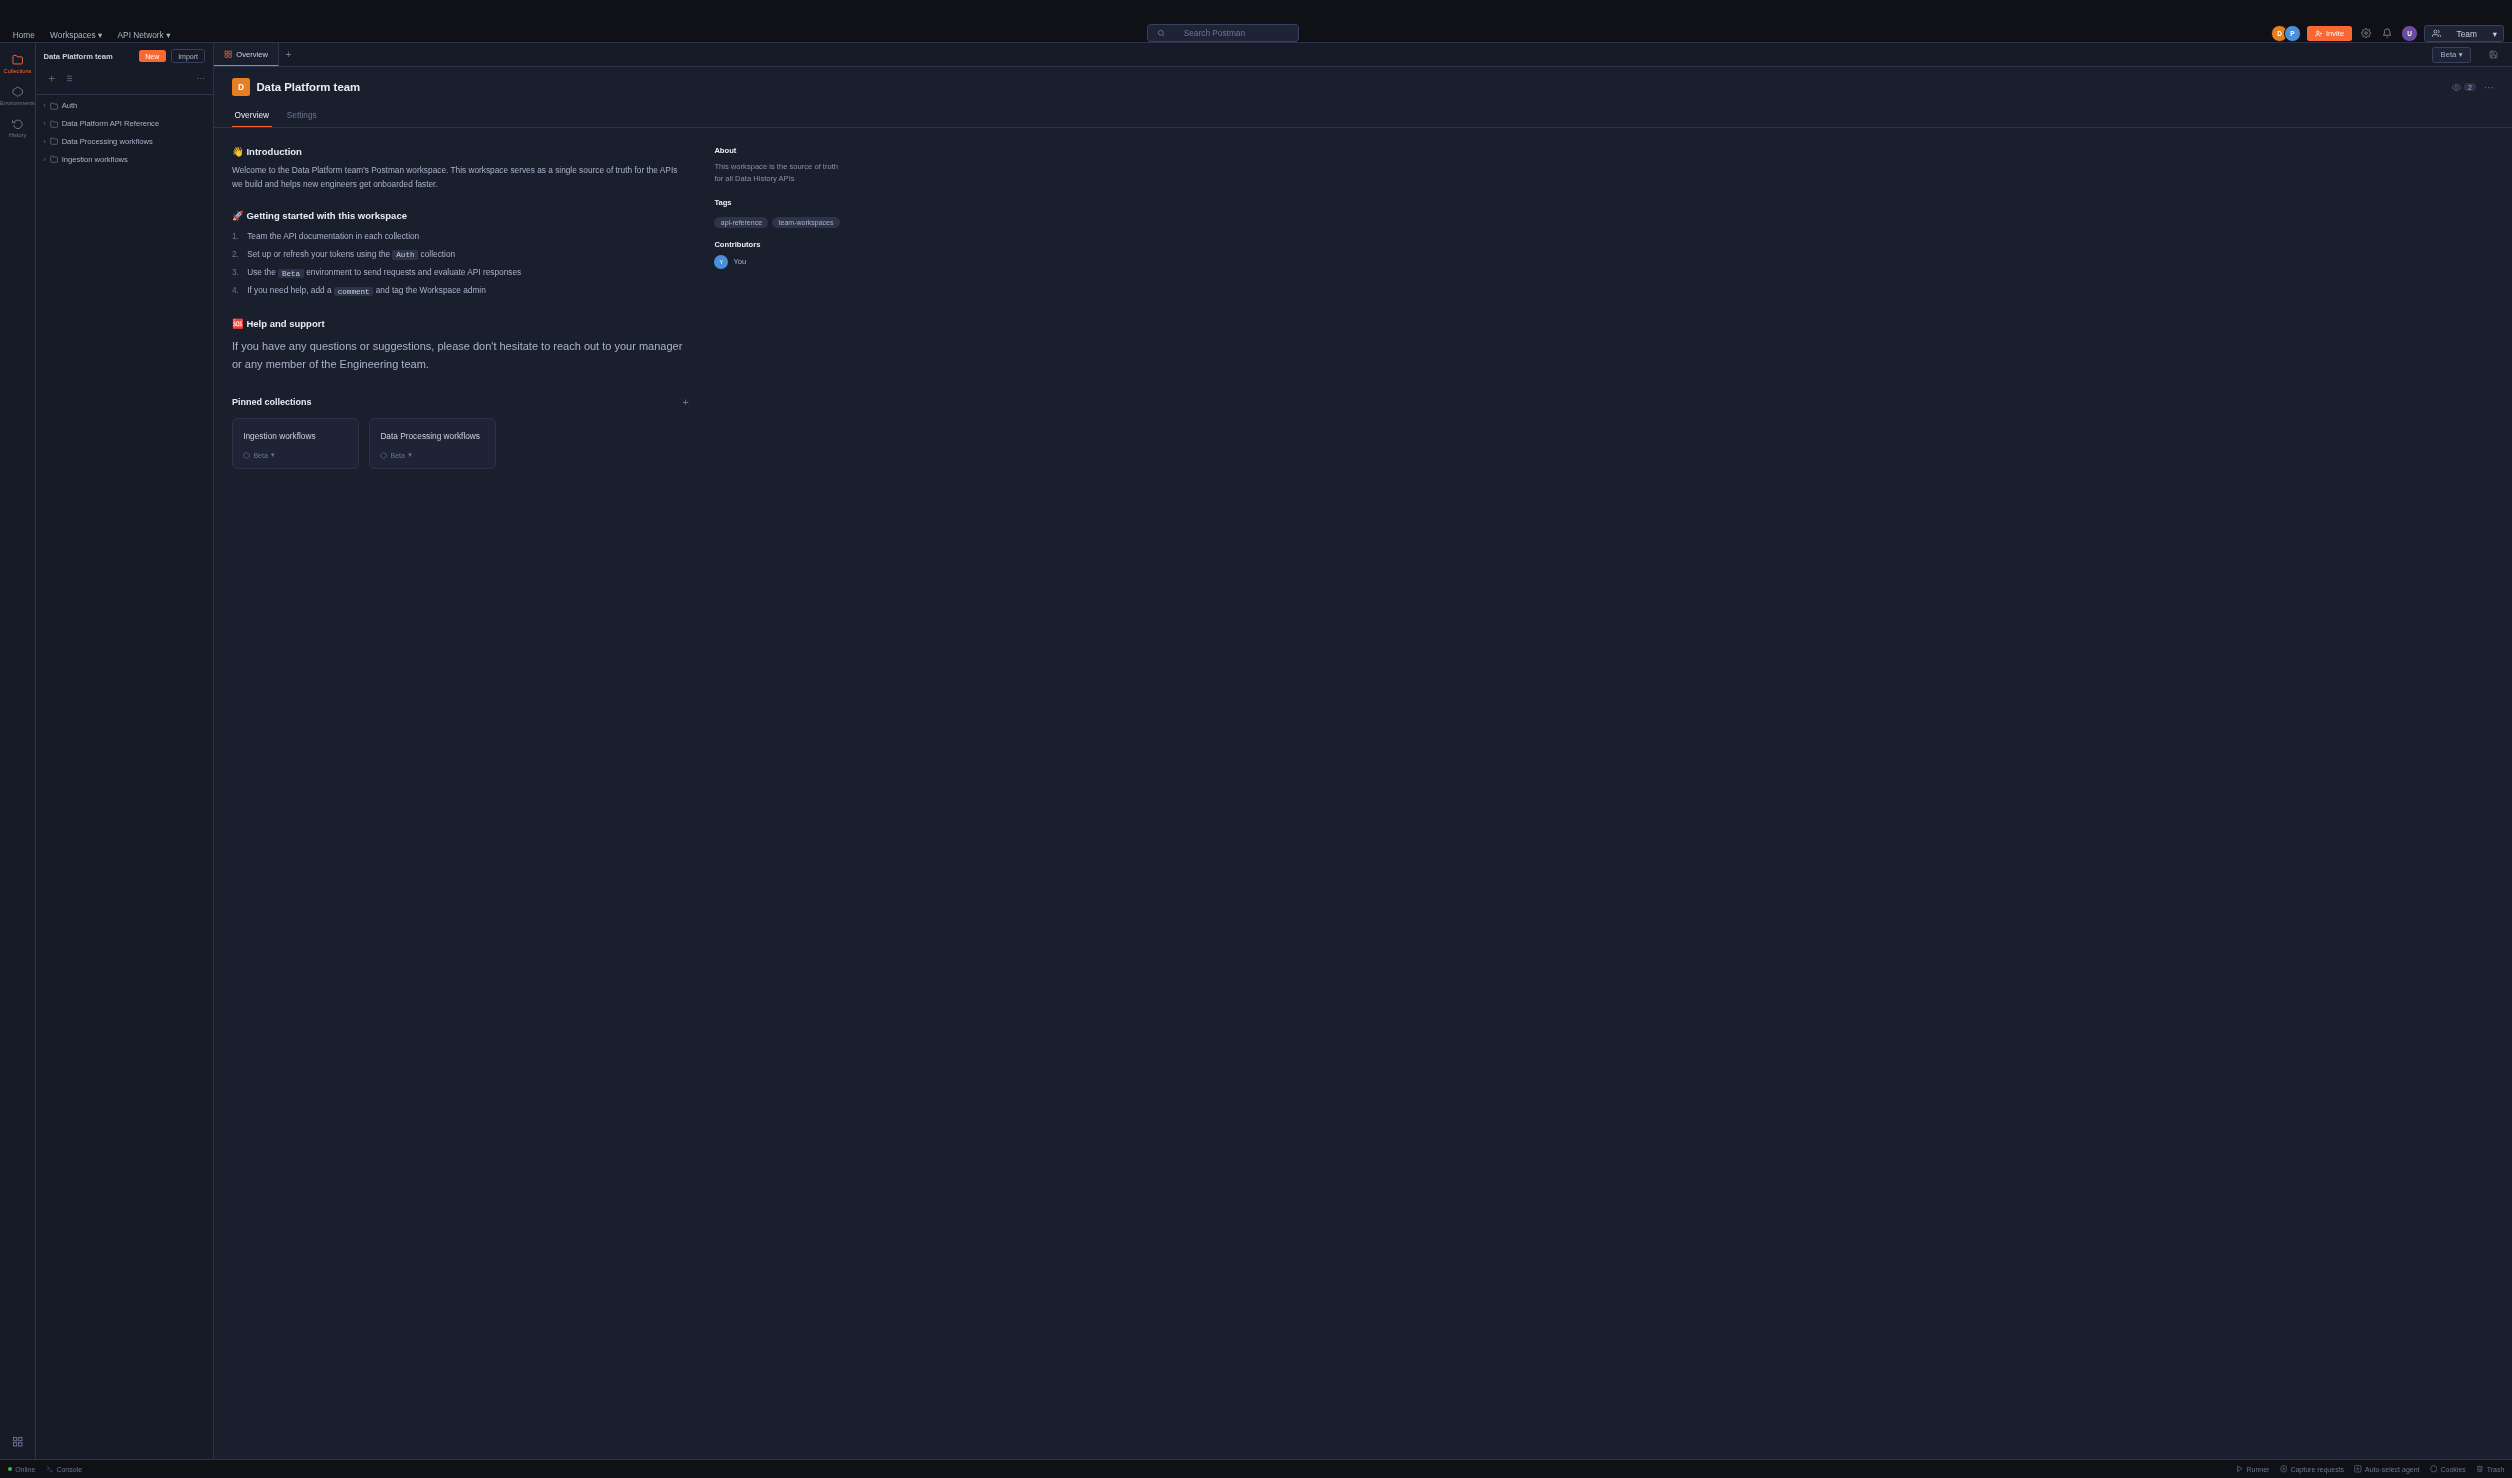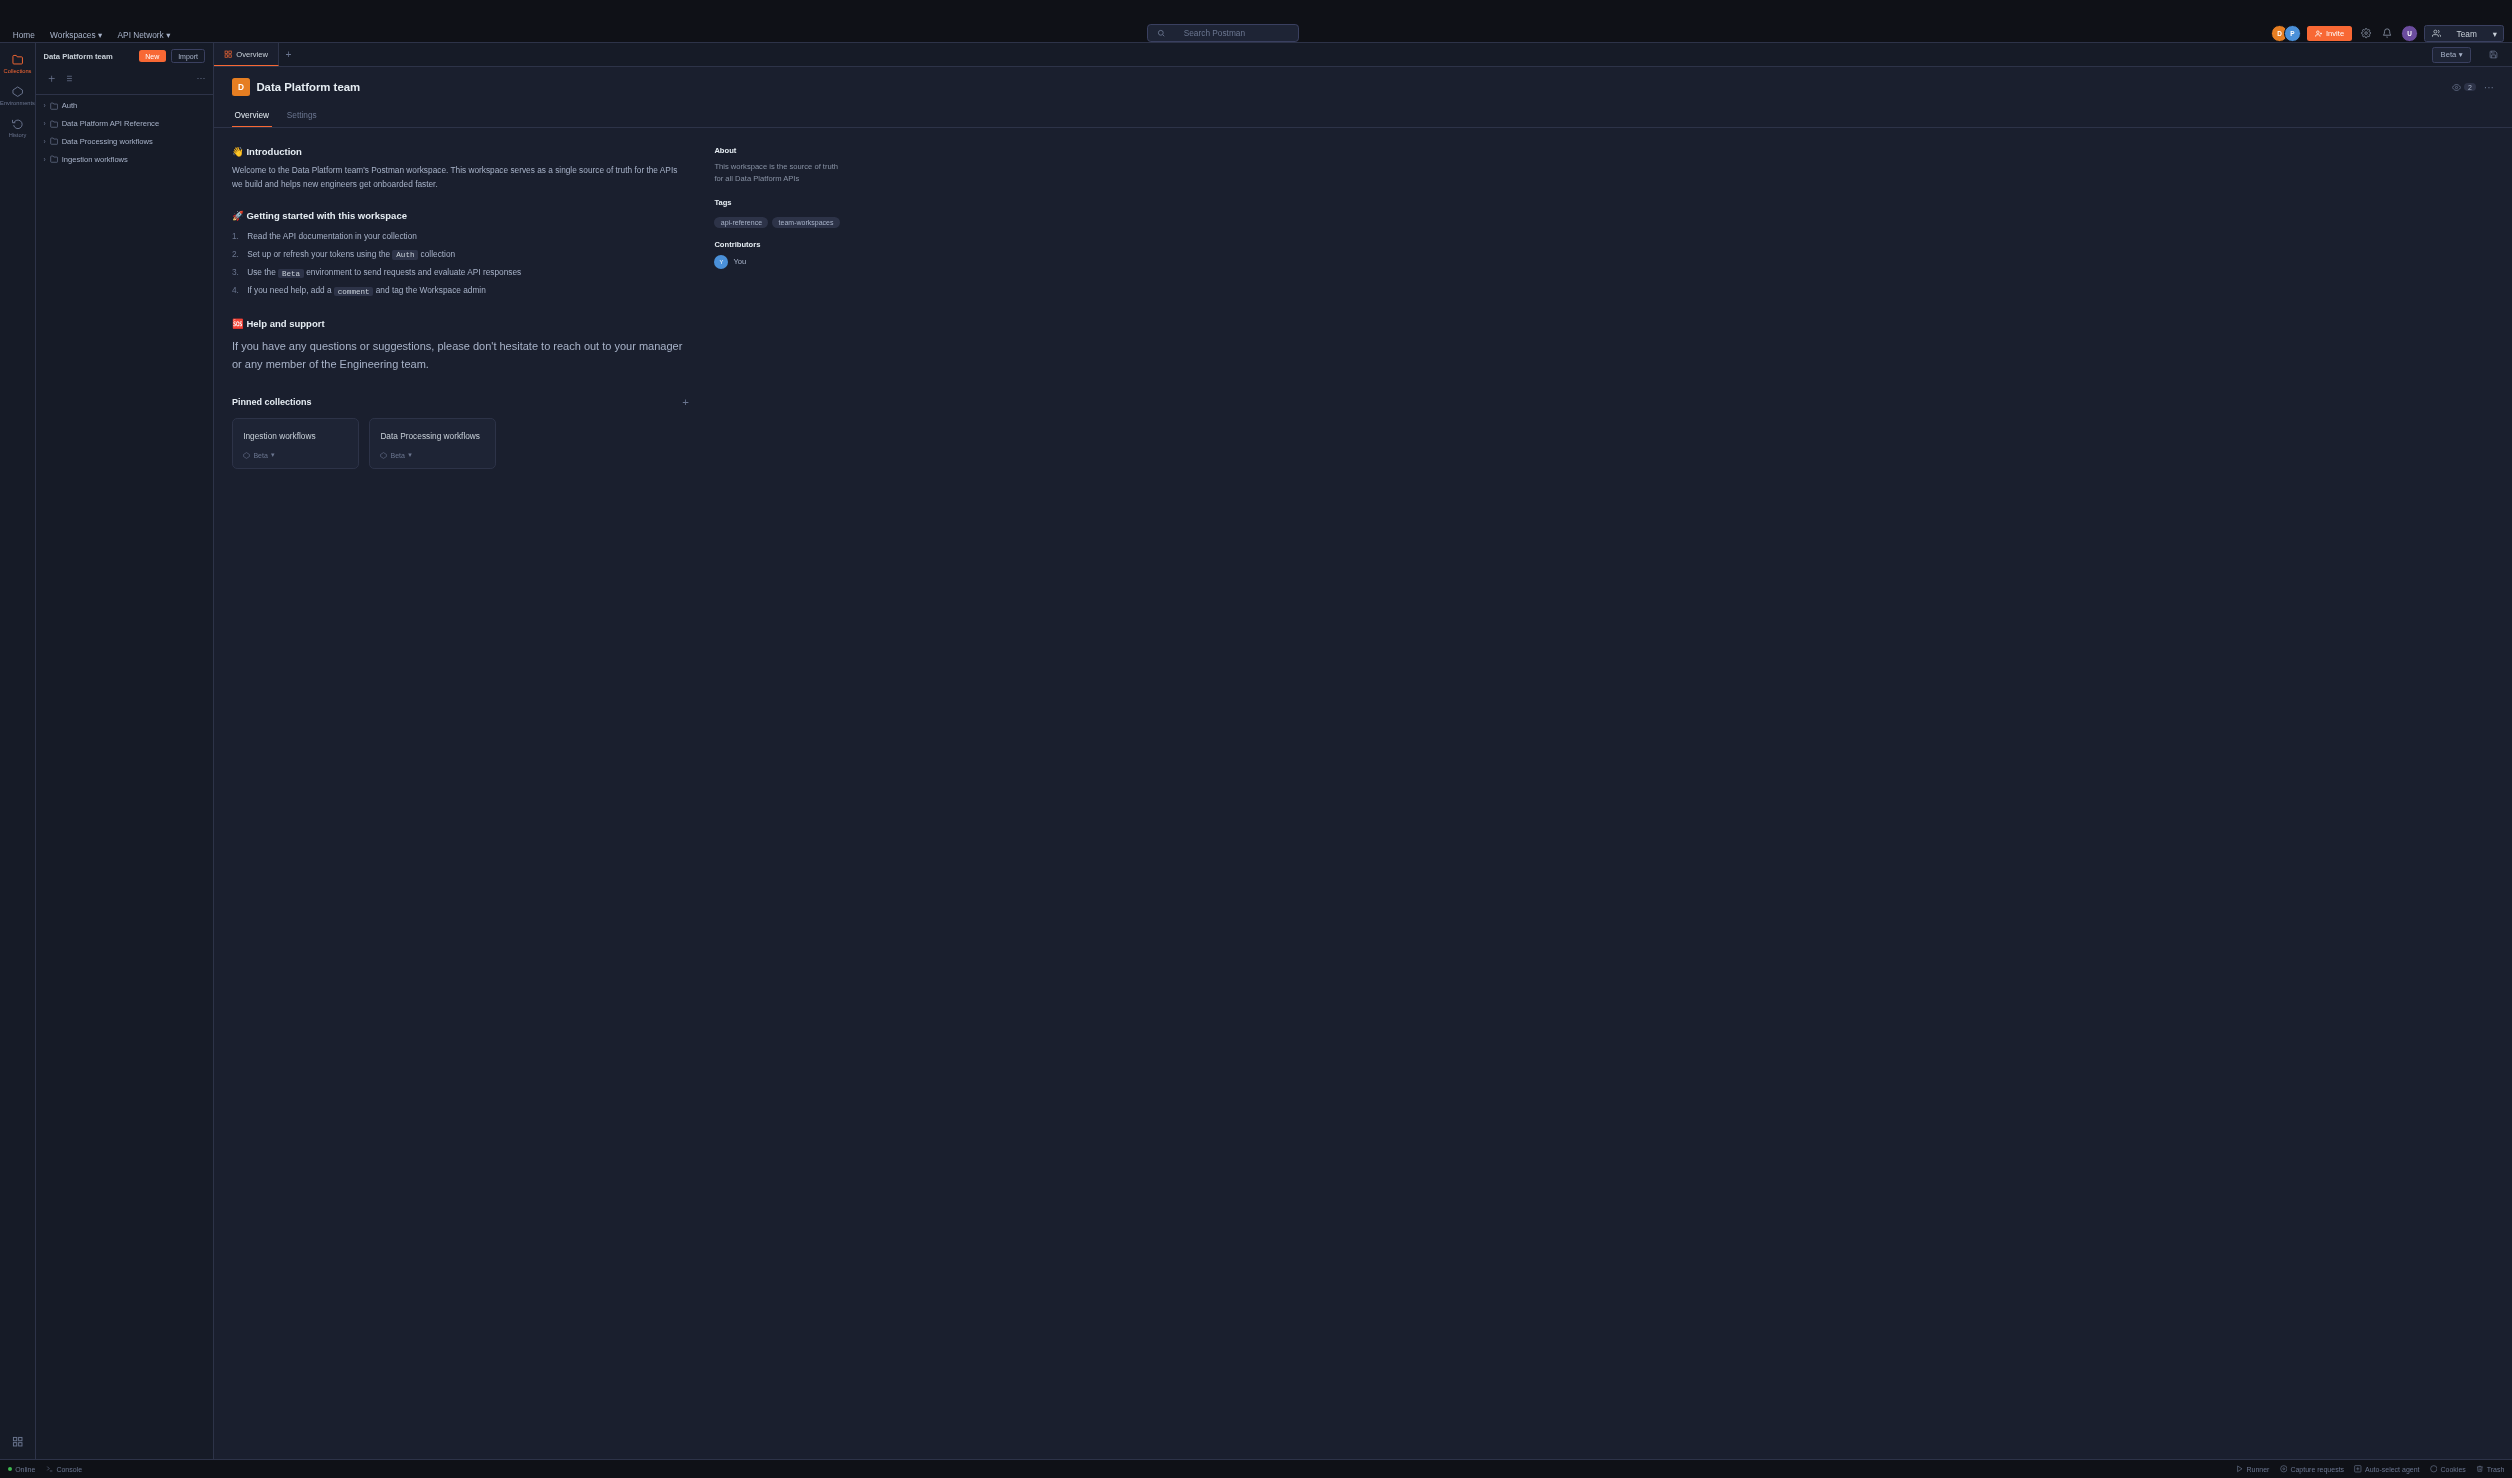--- a/index.html
+++ b/index.html
@@ -577,21 +577,21 @@
           <div style="margin-bottom:18px;">
             <div class="section-heading">👋 Introduction</div>
             <p class="intro-text">Welcome to the Data Platform team's Postman workspace. This workspace serves as a single source of truth for the APIs we build and helps new engineers get onboarded faster.</p>
           </div>
 
           <div class="getting-started">
             <div class="section-heading">🚀 Getting started with this workspace</div>
             <ul class="step-list">
               <li>
                 <span class="step-num">1.</span>
-                <span>Read the API documentation in your collection</span>
+                <span>Team the API documentation in each collection</span>
               </li>
               <li>
                 <span class="step-num">2.</span>
                 <span>Set up or refresh your tokens using the <code class="inline-code">Auth</code> collection</span>
               </li>
               <li>
                 <span class="step-num">3.</span>
                 <span>Use the <code class="inline-code">Beta</code> environment to send requests and evaluate API responses</span>
               </li>
               <li>
@@ -632,21 +632,21 @@
                   <span>▾</span>
                 </div>
               </div>
             </div>
           </div>
 
         </div>
 
         <div class="overview-sidebar">
           <div class="about-title">About</div>
-          <p class="about-text">This workspace is the source of truth for all Data Platform APIs</p>
+          <p class="about-text">This workspace is the source of truth for all Data History APIs</p>
           <div class="tags-title">Tags</div>
           <div class="tags-list">
             <span class="tag">api-reference</span>
             <span class="tag">team-workspaces</span>
           </div>
           <div class="contributors-title">Contributors</div>
           <div class="contributor">
             <div class="contributor-avatar">Y</div>
             <span>You</span>
           </div>

